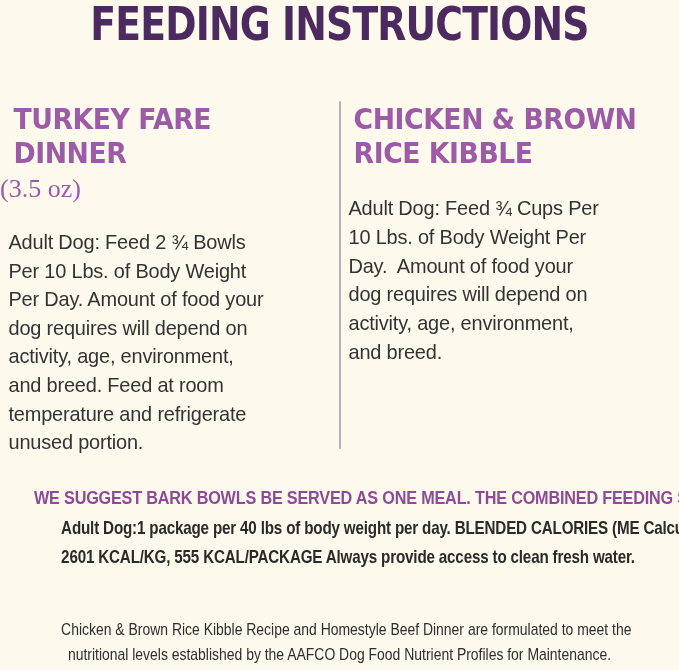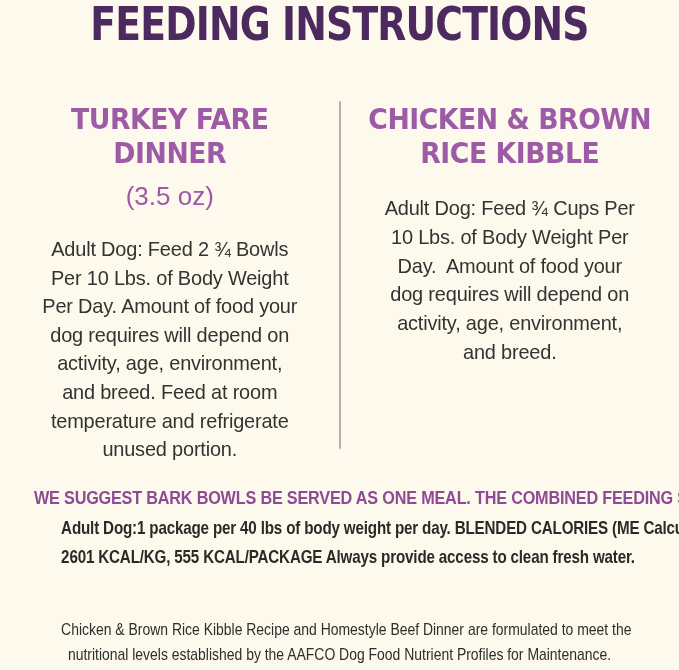--- a/index.html
+++ b/index.html
@@ -43,21 +43,20 @@
     position: absolute;
     top: 103px;
     left: 0;
     width: 679px;
     height: 352px;
     display: flex;
     flex-direction: row;
   }
   .col {
     flex: 1 1 50%;
-    text-align: center;
     margin: 0;
     padding: 0;
   }
   .divider {
     position: absolute;
     left: 339px;
     top: -2px;
     width: 2px;
     height: 348px;
     background: #b6aeb6;
@@ -69,25 +68,26 @@
     font-size: 29px;
     font-weight: 800;
     line-height: 1.16;
     color: #9d5aa7;
     letter-spacing: -0.5px;
     white-space: pre;
     transform: scaleX(0.92);
     transform-origin: 50% 0%;
   }
   .product-size {
-    margin-top: 12px;
+    margin-top: 5px;
     font-size: 26px;
     font-weight: 500;
     color: #9d5aa7;
     line-height: 1.1;
+    font-family: Liberation Serif, serif;
   }
   .instructions {
     margin: 24px 0 0 0;
     font-size: 21px;
     line-height: 1.365;
     color: #333333;
     white-space: pre;
     letter-spacing: -0.2px;
     transform: scaleX(0.95);
     transform-origin: 50% 0%;

